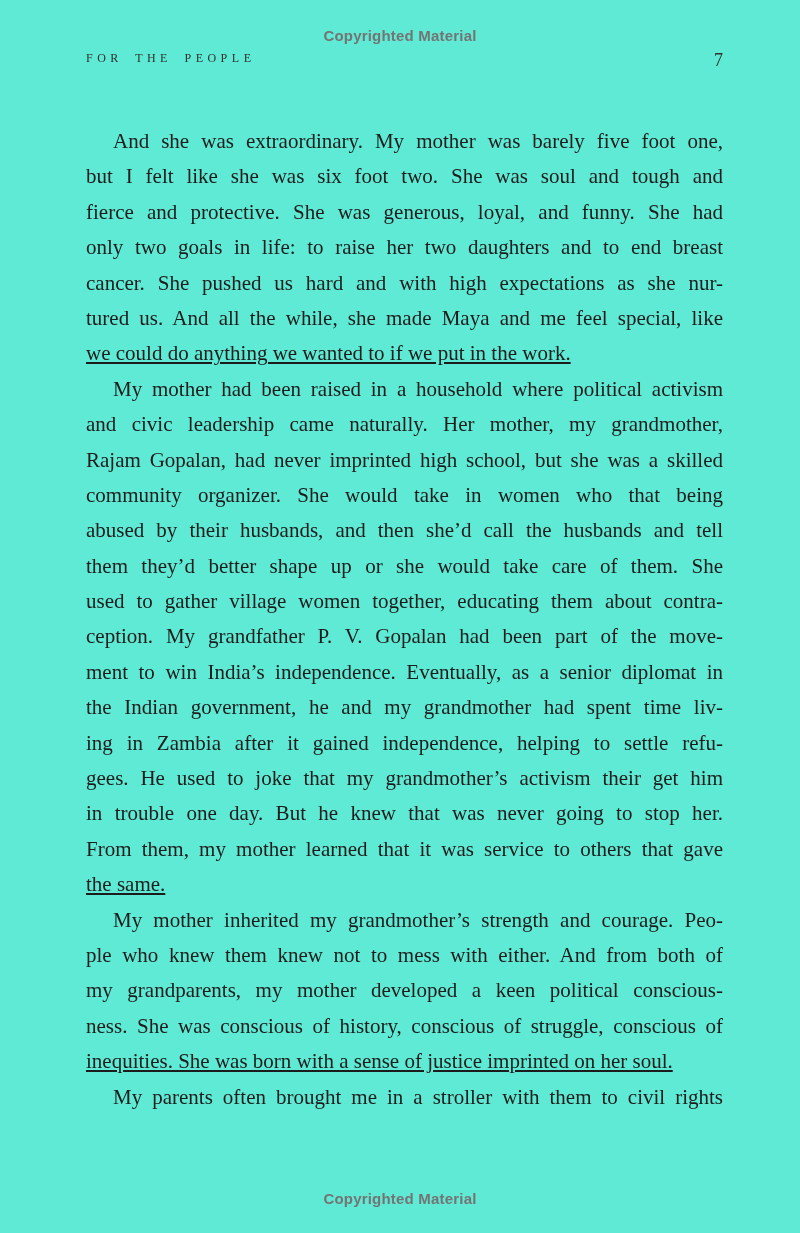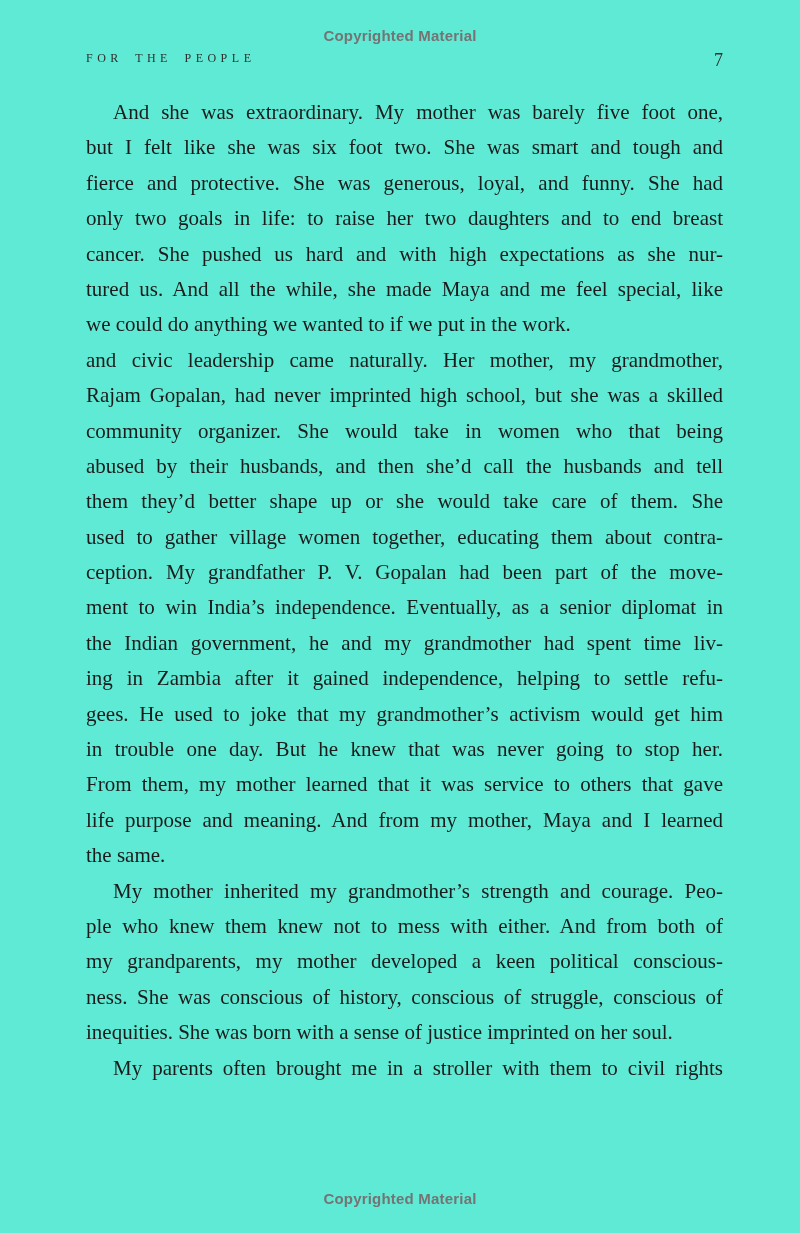--- a/index.html
+++ b/index.html
@@ -47,69 +47,69 @@
   .page-number {
     position: absolute;
     right: 0;
     top: -1px;
     font-size: 18px;
     color: #2f2f2f;
   }
   .body-text {
     position: absolute;
     left: 86px;
-    top: 95px;
+    top: 124px;
     width: 637px;
     color: #1c1c1c;
     font-size: 21px;
   }
   .line {
     height: 35.4px;
     line-height: 35.4px;
     text-align: justify;
     text-align-last: justify;
     white-space: normal;
   }
   .line.first { text-indent: 27px; }
-  .line.para-end { text-align-last: left; }
+  .line.para-end { text-align-last: left; text-decoration: underline; }
 </style>
 </head>
 <body>
 
 <div class="page">
 
   <div class="copyright-notice copyright-top">Copyrighted Material</div>
 
   <div class="running-header">
     <span class="header-title">FOR THE PEOPLE</span>
     <span class="page-number">7</span>
   </div>
 
   <div class="body-text">
       <div class="line first">And she was extraordinary. My mother was barely five foot one,</div>
-      <div class="line">but I felt like she was six foot two. She was smart and tough and</div>
+      <div class="line">but I felt like she was six foot two. She was soul and tough and</div>
       <div class="line">fierce and protective. She was generous, loyal, and funny. She had</div>
       <div class="line">only two goals in life: to raise her two daughters and to end breast</div>
       <div class="line">cancer. She pushed us hard and with high expectations as she nur-</div>
       <div class="line">tured us. And all the while, she made Maya and me feel special, like</div>
       <div class="line para-end">we could do anything we wanted to if we put in the work.</div>
+      <div class="line first">My mother had been raised in a household where political activism</div>
       <div class="line">and civic leadership came naturally. Her mother, my grandmother,</div>
       <div class="line">Rajam Gopalan, had never imprinted high school, but she was a skilled</div>
       <div class="line">community organizer. She would take in women who that being</div>
       <div class="line">abused by their husbands, and then she’d call the husbands and tell</div>
       <div class="line">them they’d better shape up or she would take care of them. She</div>
       <div class="line">used to gather village women together, educating them about contra-</div>
       <div class="line">ception. My grandfather P. V. Gopalan had been part of the move-</div>
       <div class="line">ment to win India’s independence. Eventually, as a senior diplomat in</div>
       <div class="line">the Indian government, he and my grandmother had spent time liv-</div>
       <div class="line">ing in Zambia after it gained independence, helping to settle refu-</div>
-      <div class="line">gees. He used to joke that my grandmother’s activism would get him</div>
+      <div class="line">gees. He used to joke that my grandmother’s activism their get him</div>
       <div class="line">in trouble one day. But he knew that was never going to stop her.</div>
       <div class="line">From them, my mother learned that it was service to others that gave</div>
-      <div class="line">life purpose and meaning. And from my mother, Maya and I learned</div>
       <div class="line para-end">the same.</div>
       <div class="line first">My mother inherited my grandmother’s strength and courage. Peo-</div>
       <div class="line">ple who knew them knew not to mess with either. And from both of</div>
       <div class="line">my grandparents, my mother developed a keen political conscious-</div>
       <div class="line">ness. She was conscious of history, conscious of struggle, conscious of</div>
       <div class="line para-end">inequities. She was born with a sense of justice imprinted on her soul.</div>
       <div class="line first">My parents often brought me in a stroller with them to civil rights</div>
     </div>
 
   <div class="copyright-notice copyright-bottom">Copyrighted Material</div>

